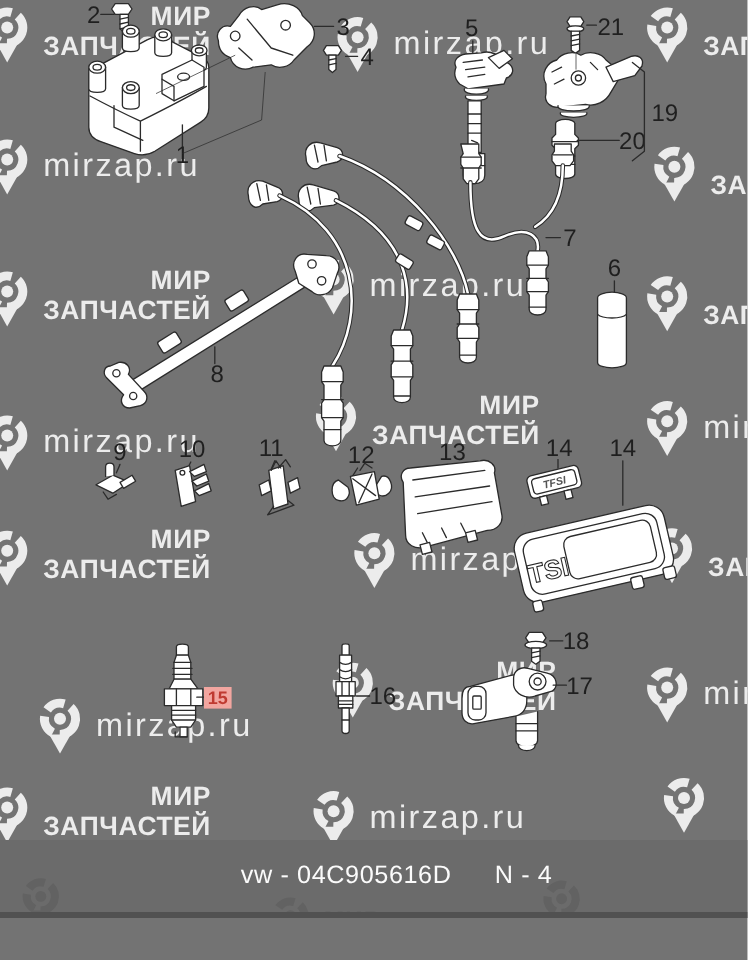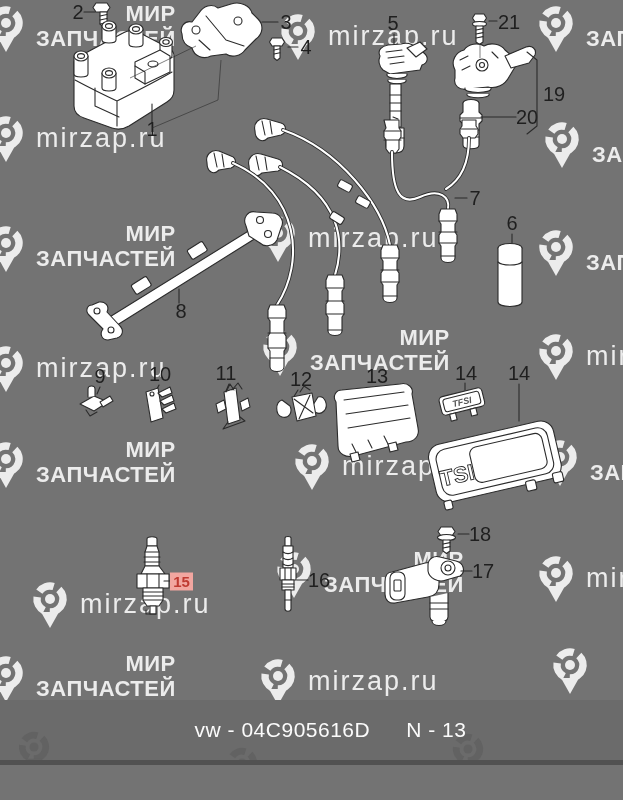--- a/index.html
+++ b/index.html
@@ -541,18 +541,18 @@
     </div>
     <div class="wm dark center" style="left:448px;top:30px;position:absolute">
       <svg class="pin" width="40" height="47" viewBox="0 0 44 52">
           <circle cx="22" cy="21" r="13" fill="none" stroke="currentColor" stroke-width="7.5" stroke-dasharray="16 6" transform="rotate(20 22 21)"></circle>
           <circle cx="22" cy="21" r="5" fill="currentColor"></circle>
           <path d="M13,34 L22,50 L31,34 Z" fill="currentColor"></path>
         </svg>
     </div>
     <div class="footer-text">
       <span>vw - 04C905616D</span>
-      <span>N - 13</span>
+      <span>N - 4</span>
     </div>
     <div class="footer-strip"></div>
   </div>
 
 </div>
 
 </body></html>

